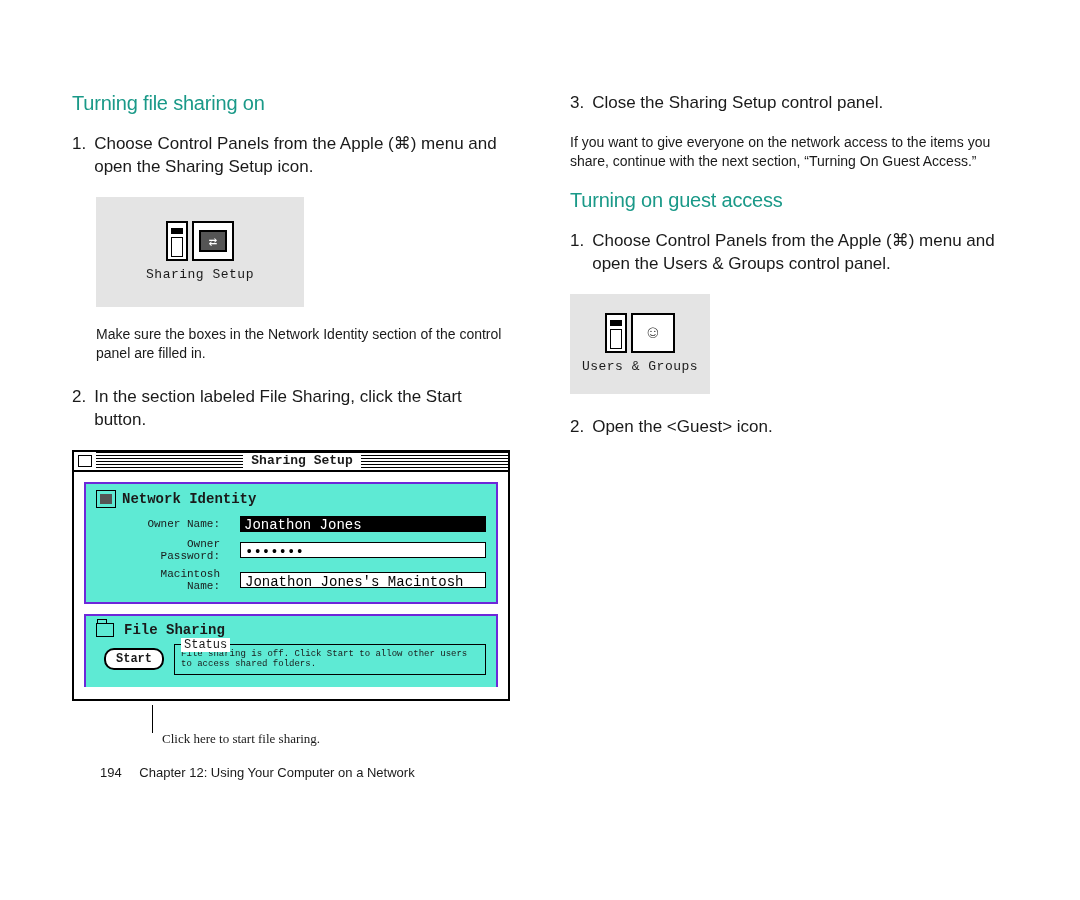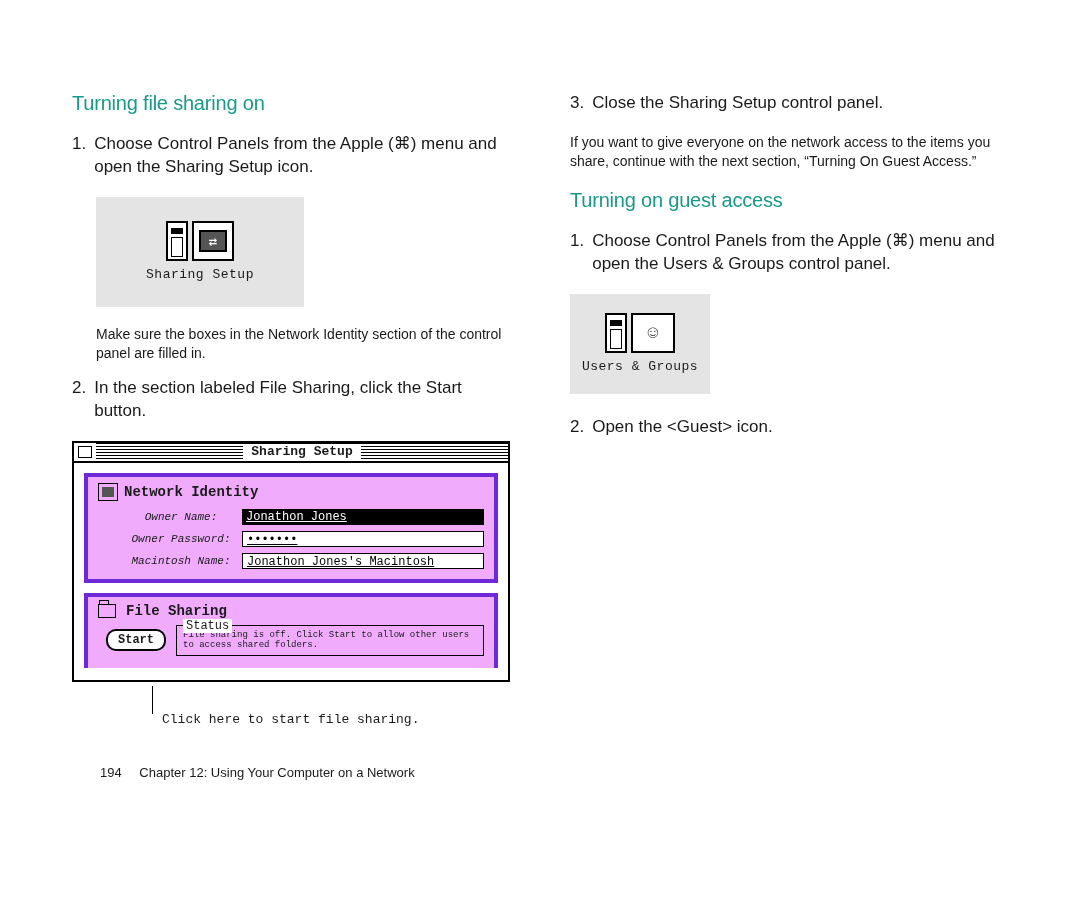--- a/index.html
+++ b/index.html
@@ -4,58 +4,58 @@
 <style>
   * { box-sizing: border-box; margin: 0; padding: 0; }
   html, body { width: 1080px; height: 900px; background: #fff; font-family: Arial, Helvetica, sans-serif; color: #1a1a1a; }
   .page { width: 1080px; height: 824px; padding: 92px 72px 40px 72px; position: relative; }
   .columns { display: flex; gap: 60px; }
   .col { flex: 1 1 0; min-width: 0; }
   h3.section { color: #1a9988; font-weight: 400; font-size: 20px; letter-spacing: -0.2px; margin-bottom: 18px; }
   .step { font-size: 17px; line-height: 1.35; margin-bottom: 18px; display: flex; gap: 8px; }
   .step .num { flex: 0 0 auto; }
   .step .txt { flex: 1 1 auto; }
-  .body-text { font-size: 14px; line-height: 1.35; margin: 10px 0 14px 24px; }
+  .body-text { font-size: 14px; line-height: 1.35; margin: 10px 0 23px 24px; }
   .body-text-nomargin { font-size: 14px; line-height: 1.35; margin: 8px 0 18px 0; }
 
   
   .icon-card { background: #e4e4e4; width: 208px; height: 110px; display: flex; align-items: center; justify-content: center; margin: 8px 0 18px 24px; }
   .icon-card-inner { text-align: center; }
   .icon-card-inner .icon-row { display: flex; align-items: center; justify-content: center; gap: 4px; margin-bottom: 6px; }
   .slider-box { width: 22px; height: 40px; border: 2px solid #000; background: #fff; display: flex; flex-direction: column; align-items: center; justify-content: flex-end; padding: 2px; }
   .slider-knob { width: 12px; height: 6px; background: #000; margin-bottom: 3px; }
   .slider-track { width: 12px; height: 20px; border: 1px solid #000; }
   .mac-box { width: 42px; height: 40px; border: 2px solid #000; background: #fff; display: flex; align-items: center; justify-content: center; }
   .mac-screen { width: 28px; height: 22px; border: 2px solid #000; background: #555; display:flex; align-items:center; justify-content:center; color:#fff; font-size:14px; font-family: "Courier New", monospace; }
   .icon-label { font-family: "Courier New", monospace; font-size: 13px; letter-spacing: 0.5px; }
 
   
   .window { border: 2px solid #000; background: #fff; margin: 8px 0 4px 0; font-family: "Courier New", monospace; }
   .titlebar { display: flex; align-items: center; height: 20px; border-bottom: 2px solid #000; }
   .titlebar .closebox { width: 14px; height: 12px; border: 1px solid #000; margin: 0 4px; }
   .titlebar .lines { flex: 1; height: 100%; background: repeating-linear-gradient(to bottom, #000 0 1px, #fff 1px 3px); display:flex; align-items:center; justify-content:center; }
   .titlebar .lines .title { background: #fff; padding: 0 8px; font-weight: bold; font-size: 13px; }
   .window .panel { padding: 10px 10px 2px 10px; }
-  .group { border: 4px solid #6d28d9; background: #f0abfc; margin-bottom: 10px; }
+  .group { border: 2px solid #6d28d9; background: #5eead4; margin-bottom: 10px; }
   .group .group-title { font-weight: bold; font-size: 14px; padding: 6px 10px; display:flex; align-items:center; gap:6px; }
   .tiny-mac { width: 20px; height: 18px; border: 1.5px solid #000; display:flex; align-items:center; justify-content:center; }
   .tiny-mac-inner { width: 12px; height: 10px; background: #555; }
   .field-row { display:flex; align-items:center; font-size: 11px; padding: 2px 10px 4px 36px; }
-  .field-row .lbl { width: 118px; text-align: center; padding-right: 4px; font-style: italic; }
-  .field-row .inp { flex:1; height: 16px; background: #000; color: #fff; padding: 1px 4px; font-size: 12px; overflow:hidden; white-space:nowrap;text-decoration:underline; }
+  .field-row .lbl { width: 118px; text-align: right; padding-right: 20px; }
+  .field-row .inp { flex:1; height: 16px; background: #000; color: #fff; padding: 1px 4px; font-size: 14px; overflow:hidden; white-space:nowrap; }
   .field-row .inp.white { background:#fff; color:#000; border:1px solid #000; }
   .group.file-sharing .ghead { font-weight:bold; font-size:14px; padding: 6px 10px; display:flex; align-items:center; gap:8px; }
   .folder-icon { width:18px; height:14px; border:1.5px solid #000; position:relative; margin-right:2px; }
   .folder-icon::before { content:""; position:absolute; top:-5px; left:0; width:8px; height:4px; border:1.5px solid #000; border-bottom:none; }
   .fs-body { display:flex; align-items:center; gap:10px; padding: 0 10px 12px 18px; }
   .start-btn { border: 2px solid #000; border-radius: 10px; padding: 2px 10px; font-weight: bold; font-size: 12px; background: #fff; position:relative; }
   .status-box { flex:1; border:1px solid #000; position:relative; padding: 4px 6px; font-size:9px; line-height:1.2; }
   .status-box .legend { position:absolute; top:-7px; left:6px; background:#fff; padding:0 3px; font-size:12px; }
   .callout-line { width: 1px; height: 28px; background:#000; margin-left: 80px; }
-  .callout { font-size: 13px; margin-left: 90px; margin-top: -2px; font-family: Liberation Mono, monospace; }
+  .callout { font-size: 13px; margin-left: 90px; margin-top: -2px; font-family: Liberation Serif, serif; }
 
   
   .icon-card.ug { width: 140px; height: 100px; margin-left: 0; }
   .people-box { width: 44px; height: 40px; border:2px solid #000; background:#fff; display:flex; align-items:center; justify-content:center; font-size:18px; font-family:"Courier New",monospace; }
 
   .footer { position: absolute; left: 100px; bottom: 44px; font-size: 13px; }
   .footer .pnum { margin-right: 14px; }
 </style>
 </head>
 <body>

